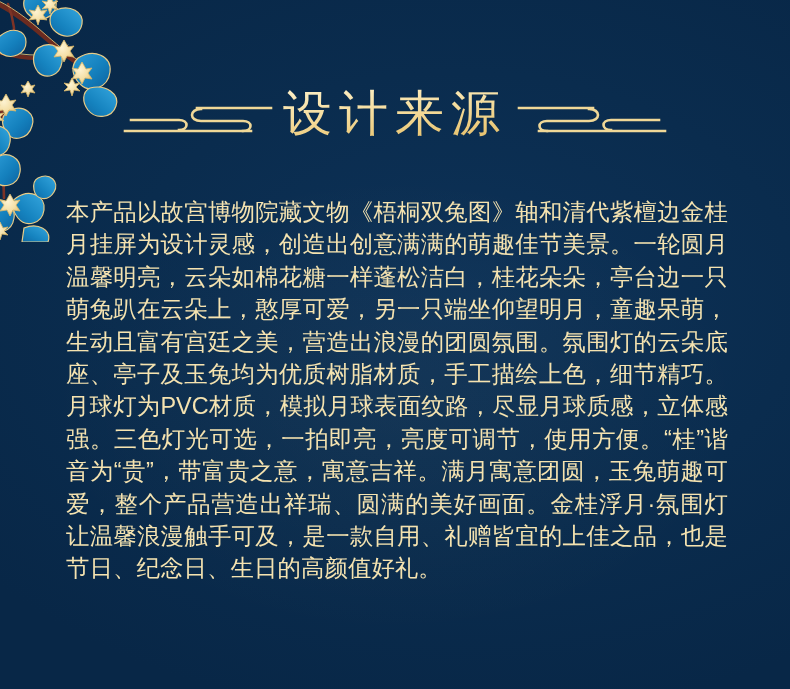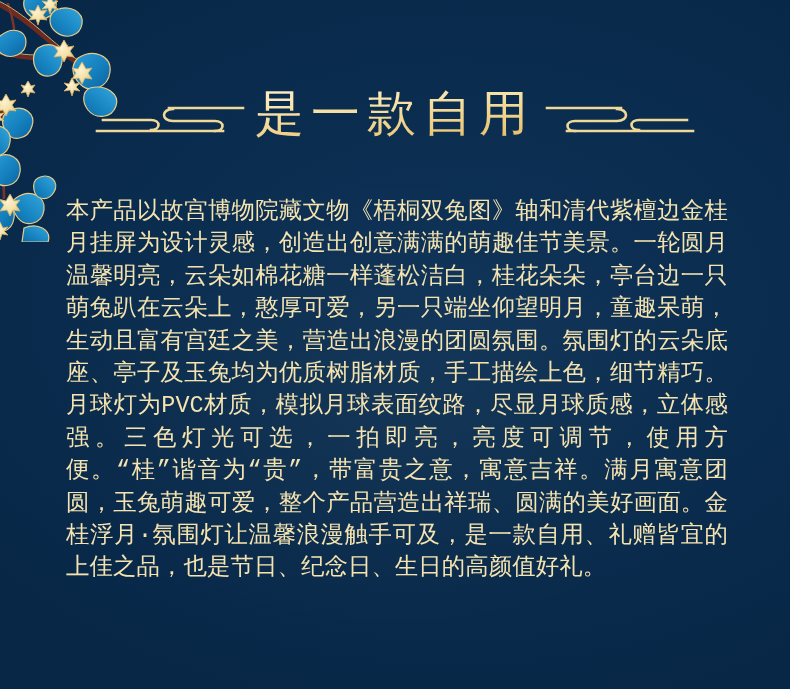--- a/index.html
+++ b/index.html
@@ -69,21 +69,21 @@
     -webkit-text-fill-color: transparent;
   }
 
   
   #body-copy {
     position: absolute;
     left: 66px;
     top: 196px;
     width: 662px;
     color: #f5e3b0;
-    font-family: Liberation Mono, monospace;
+    font-family: Liberation Sans, sans-serif;
     font-size: 23.4px;
     line-height: 32.4px;
     letter-spacing: 0.1px;
     text-align: justify;
     text-justify: inter-character;
     text-indent: 0;
   }
   #body-copy p { margin: 0; }
 
   
@@ -188,21 +188,21 @@
 
   <div id="title-block">
 
     <svg class="ornament" viewBox="0 0 152 50" xmlns="http://www.w3.org/2000/svg" fill="none" stroke="#f0d897" stroke-width="2.6" stroke-linecap="square">
       <path d="M2 40 L128 40"></path>
       <path d="M8 29 L56 29 C 66 29, 66 39, 56 39"></path>
       <path d="M74 17 L148 17"></path>
       <path d="M78 18 C 66 18, 66 30, 78 30 L120 30 C 130 30, 130 40, 120 40"></path>
     </svg>
 
-    <div id="title-text">是一款自用</div>
+    <div id="title-text">设计来源</div>
 
     <svg class="ornament" viewBox="0 0 152 50" xmlns="http://www.w3.org/2000/svg" fill="none" stroke="#f0d897" stroke-width="2.6" stroke-linecap="square">
       <g transform="translate(152,0) scale(-1,1)">
         <path d="M2 40 L128 40"></path>
         <path d="M8 29 L56 29 C 66 29, 66 39, 56 39"></path>
         <path d="M74 17 L148 17"></path>
         <path d="M78 18 C 66 18, 66 30, 78 30 L120 30 C 130 30, 130 40, 120 40"></path>
       </g>
     </svg>
 

